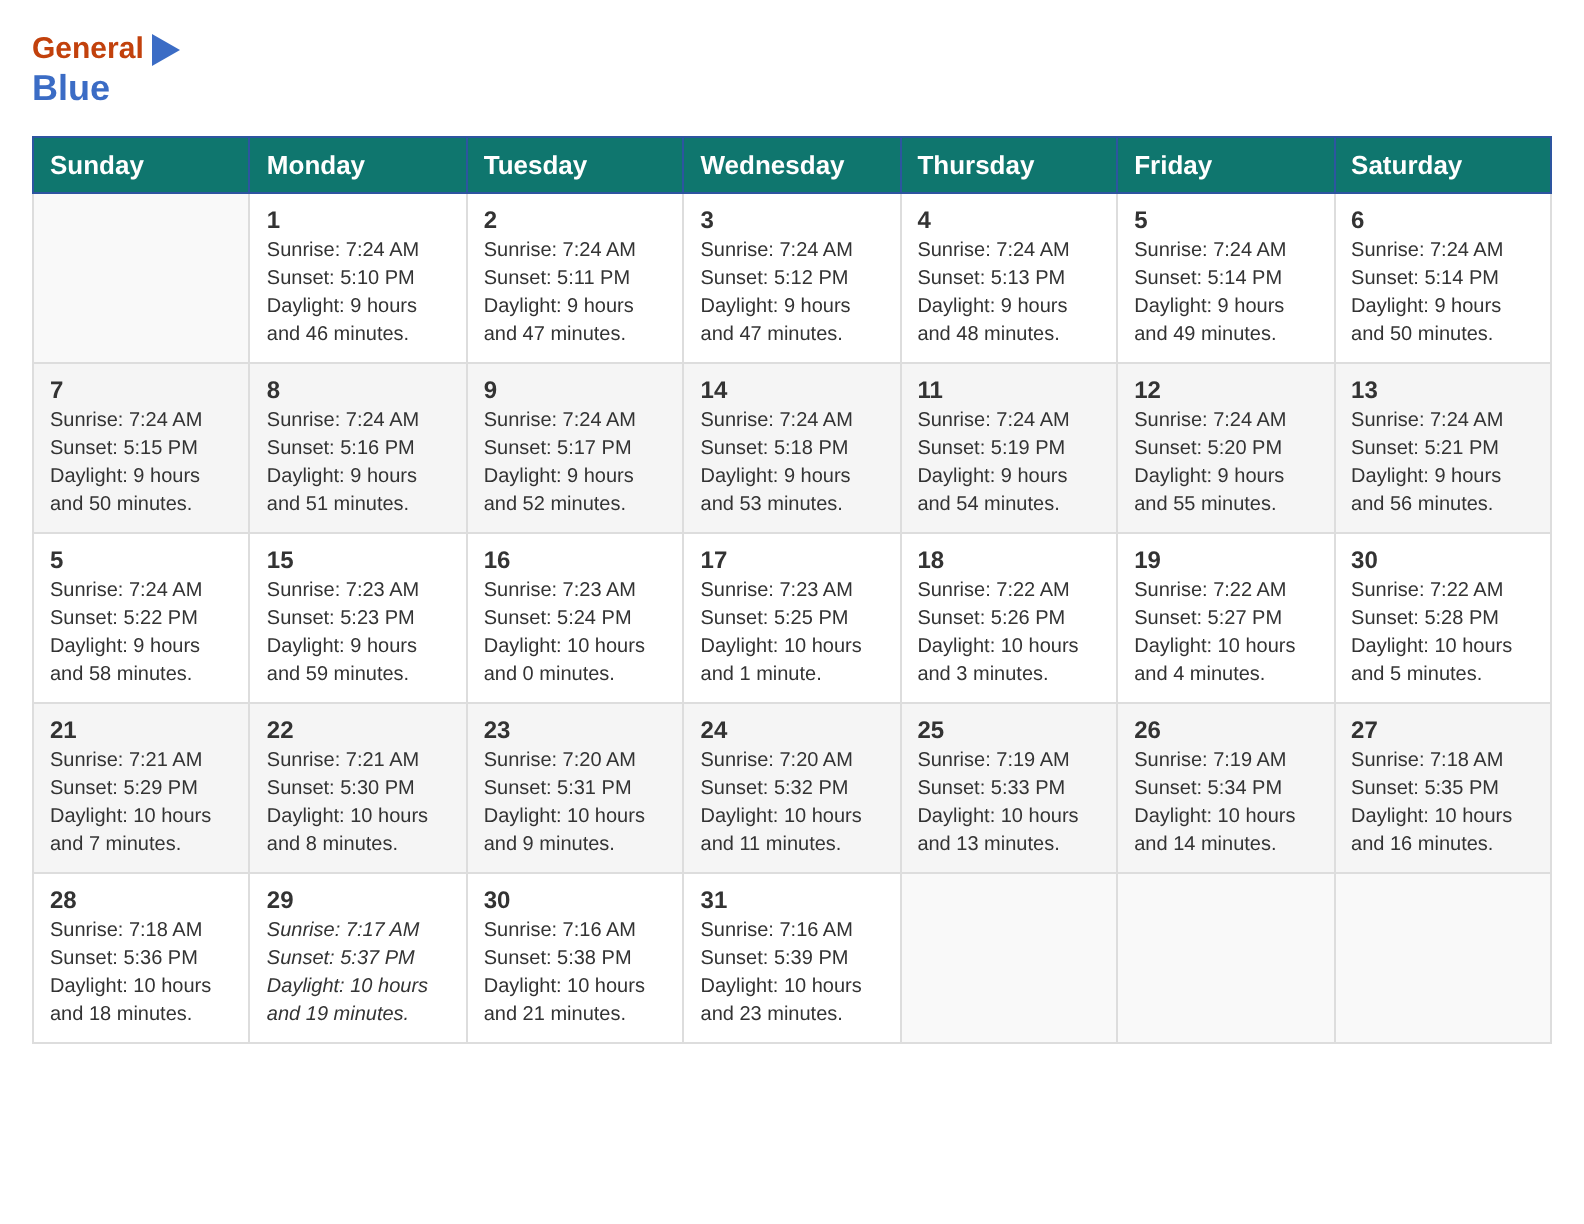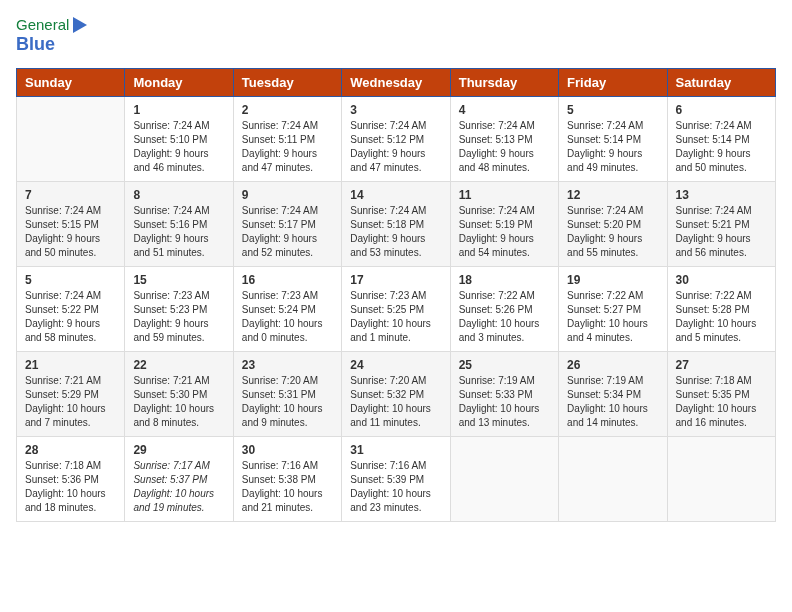--- a/index.html
+++ b/index.html
@@ -33,21 +33,21 @@
     .cal-subtitle {
       font-size: 16px;
       color: #444;
     }
     .calendar {
       width: 100%;
       border-collapse: collapse;
       border: 1px solid #ccc;
     }
     .calendar th {
-      background: #c2410c;
+      background: #0f766e;
       color: #fff;
       font-size: 13px;
       font-weight: bold;
       text-align: left;
       padding: 6px 8px;
       border: 1px solid #2d55a0;
     }
     .calendar td {
       vertical-align: top;
       padding: 6px 8px;
@@ -350,22 +350,22 @@
   .logo {
     align-items: flex-start;
   }
   .logo-svg-wrap {
     display: flex;
     flex-direction: column;
     align-items: flex-start;
   }
   .logo-gen {
     font-size: 15px;
-    font-weight: normal;
-    color: #15803d;
+    font-weight: bold;
+    color: #c2410c;
     letter-spacing: 0;
     line-height: 1.2;
   }
   .logo-blue {
     font-size: 18px;
     font-weight: bold;
     color: #3B6CC5;
     line-height: 1.2;
   }
   .logo-arrow {

